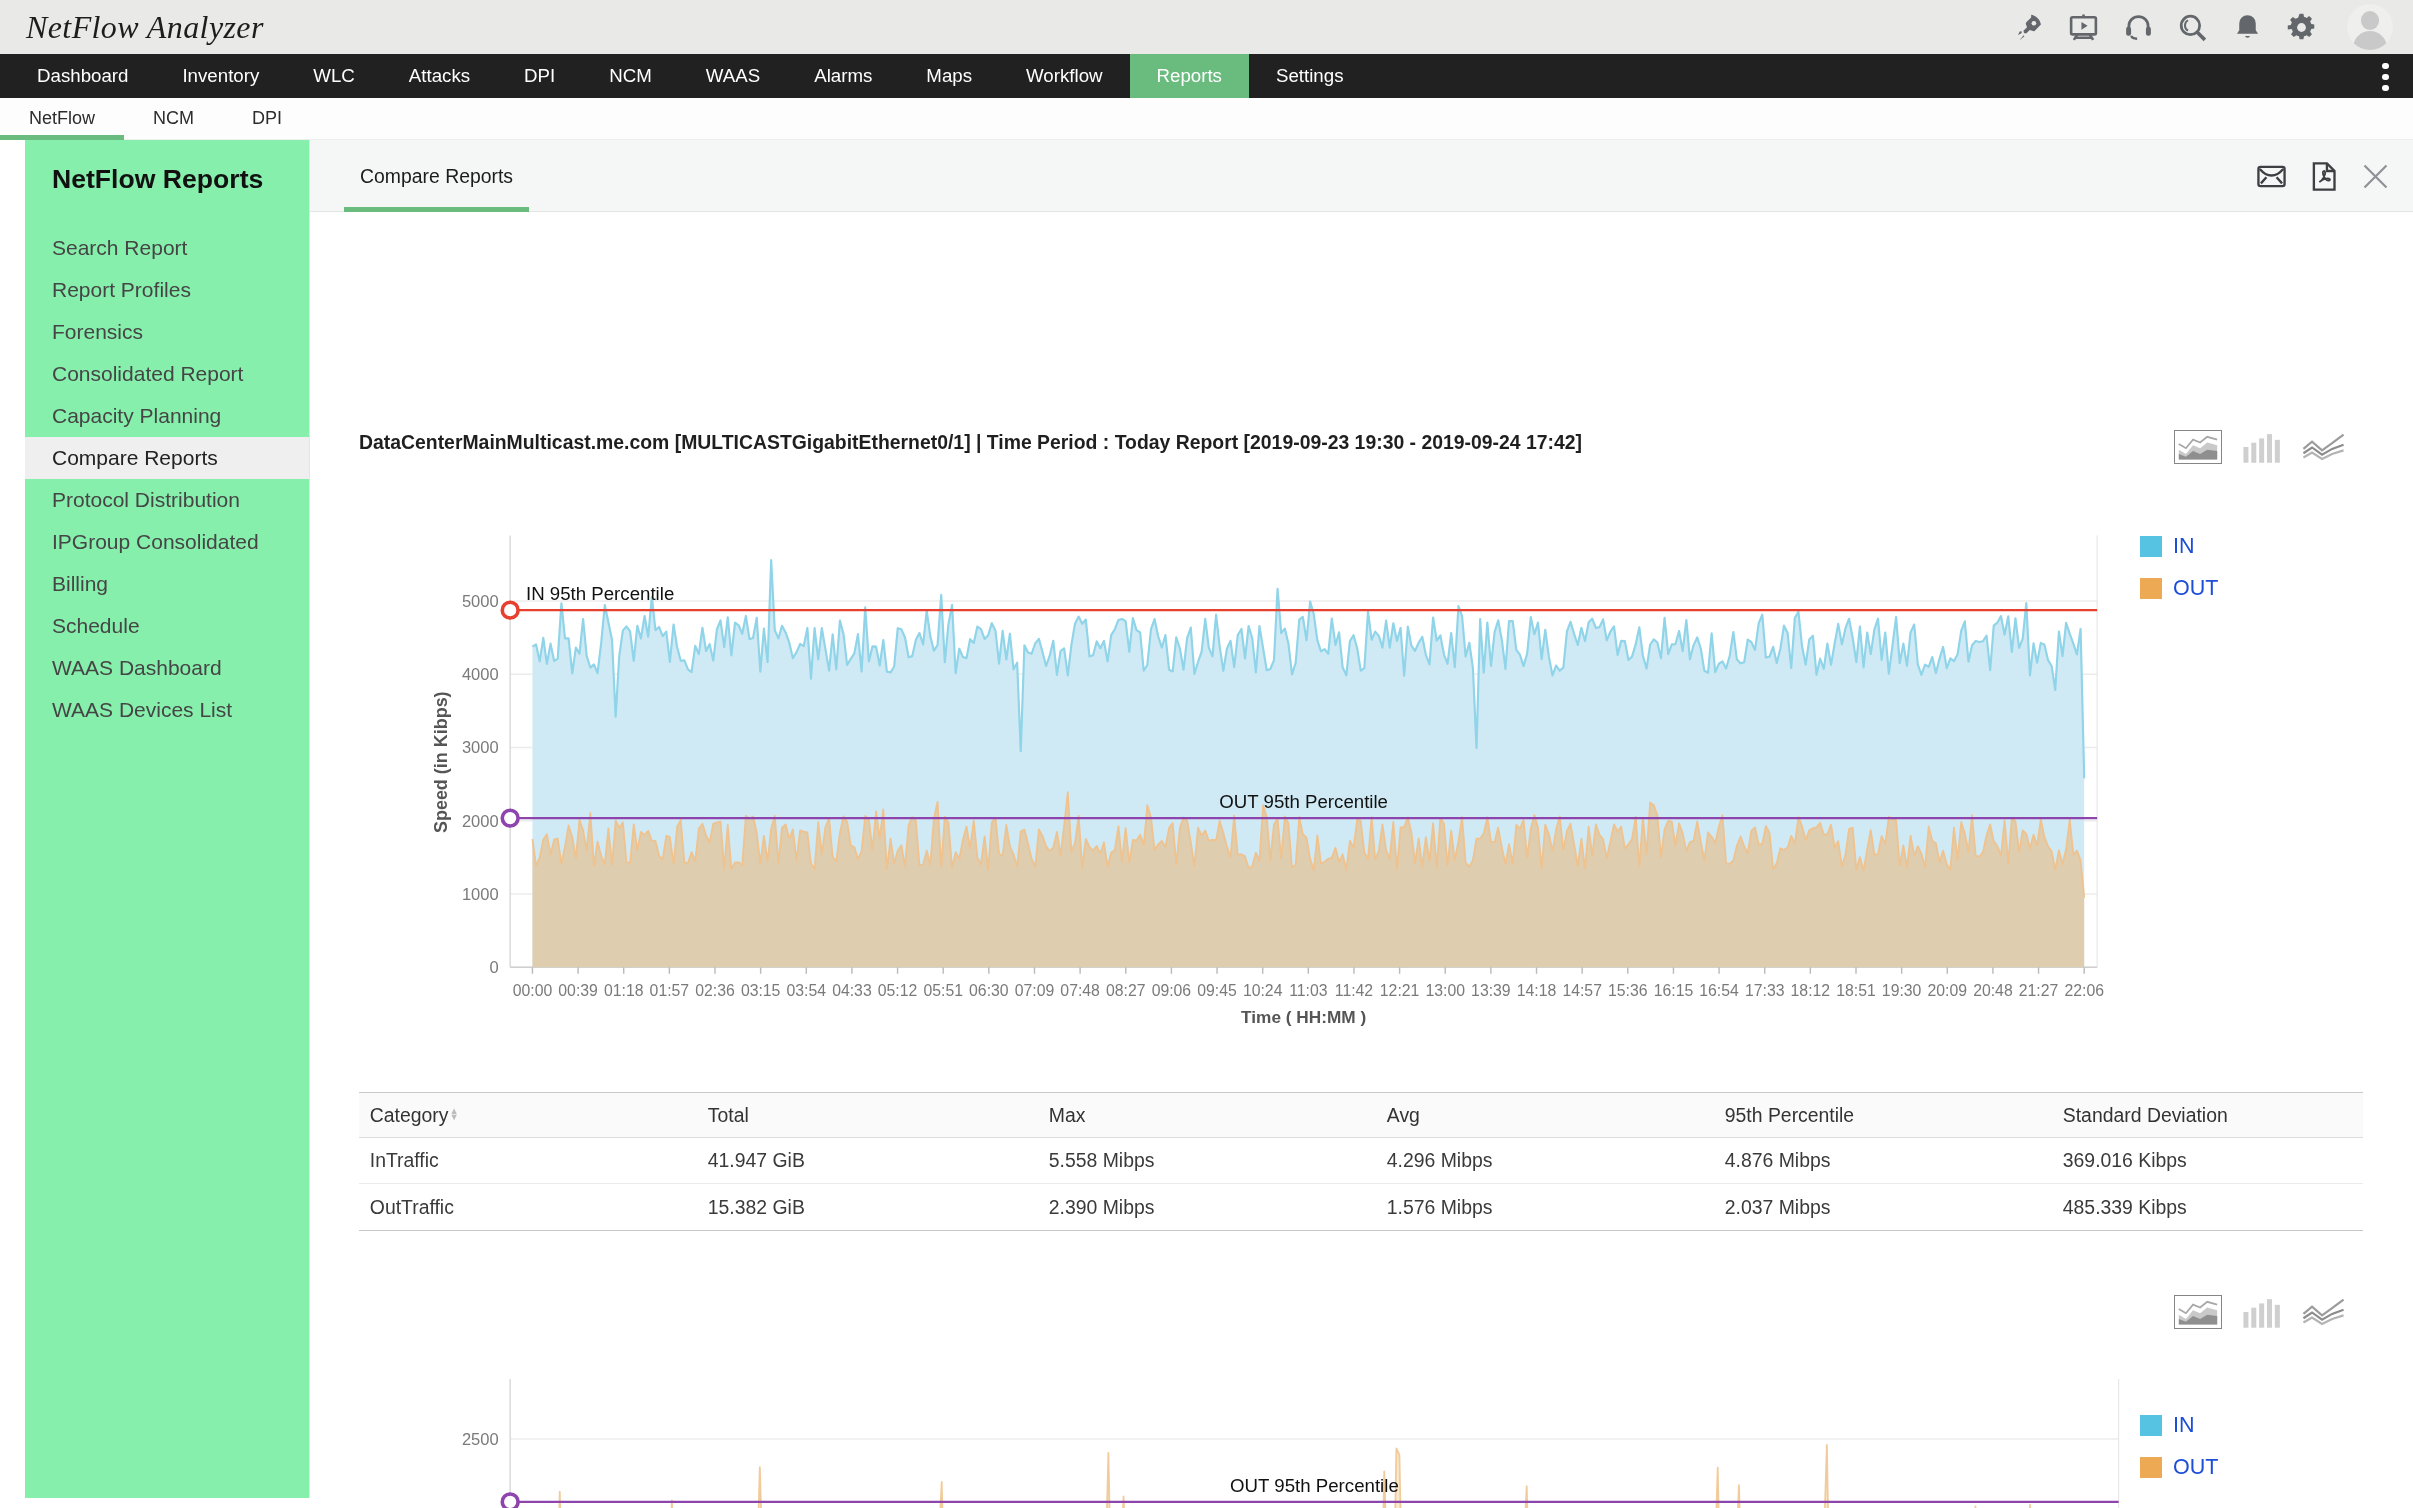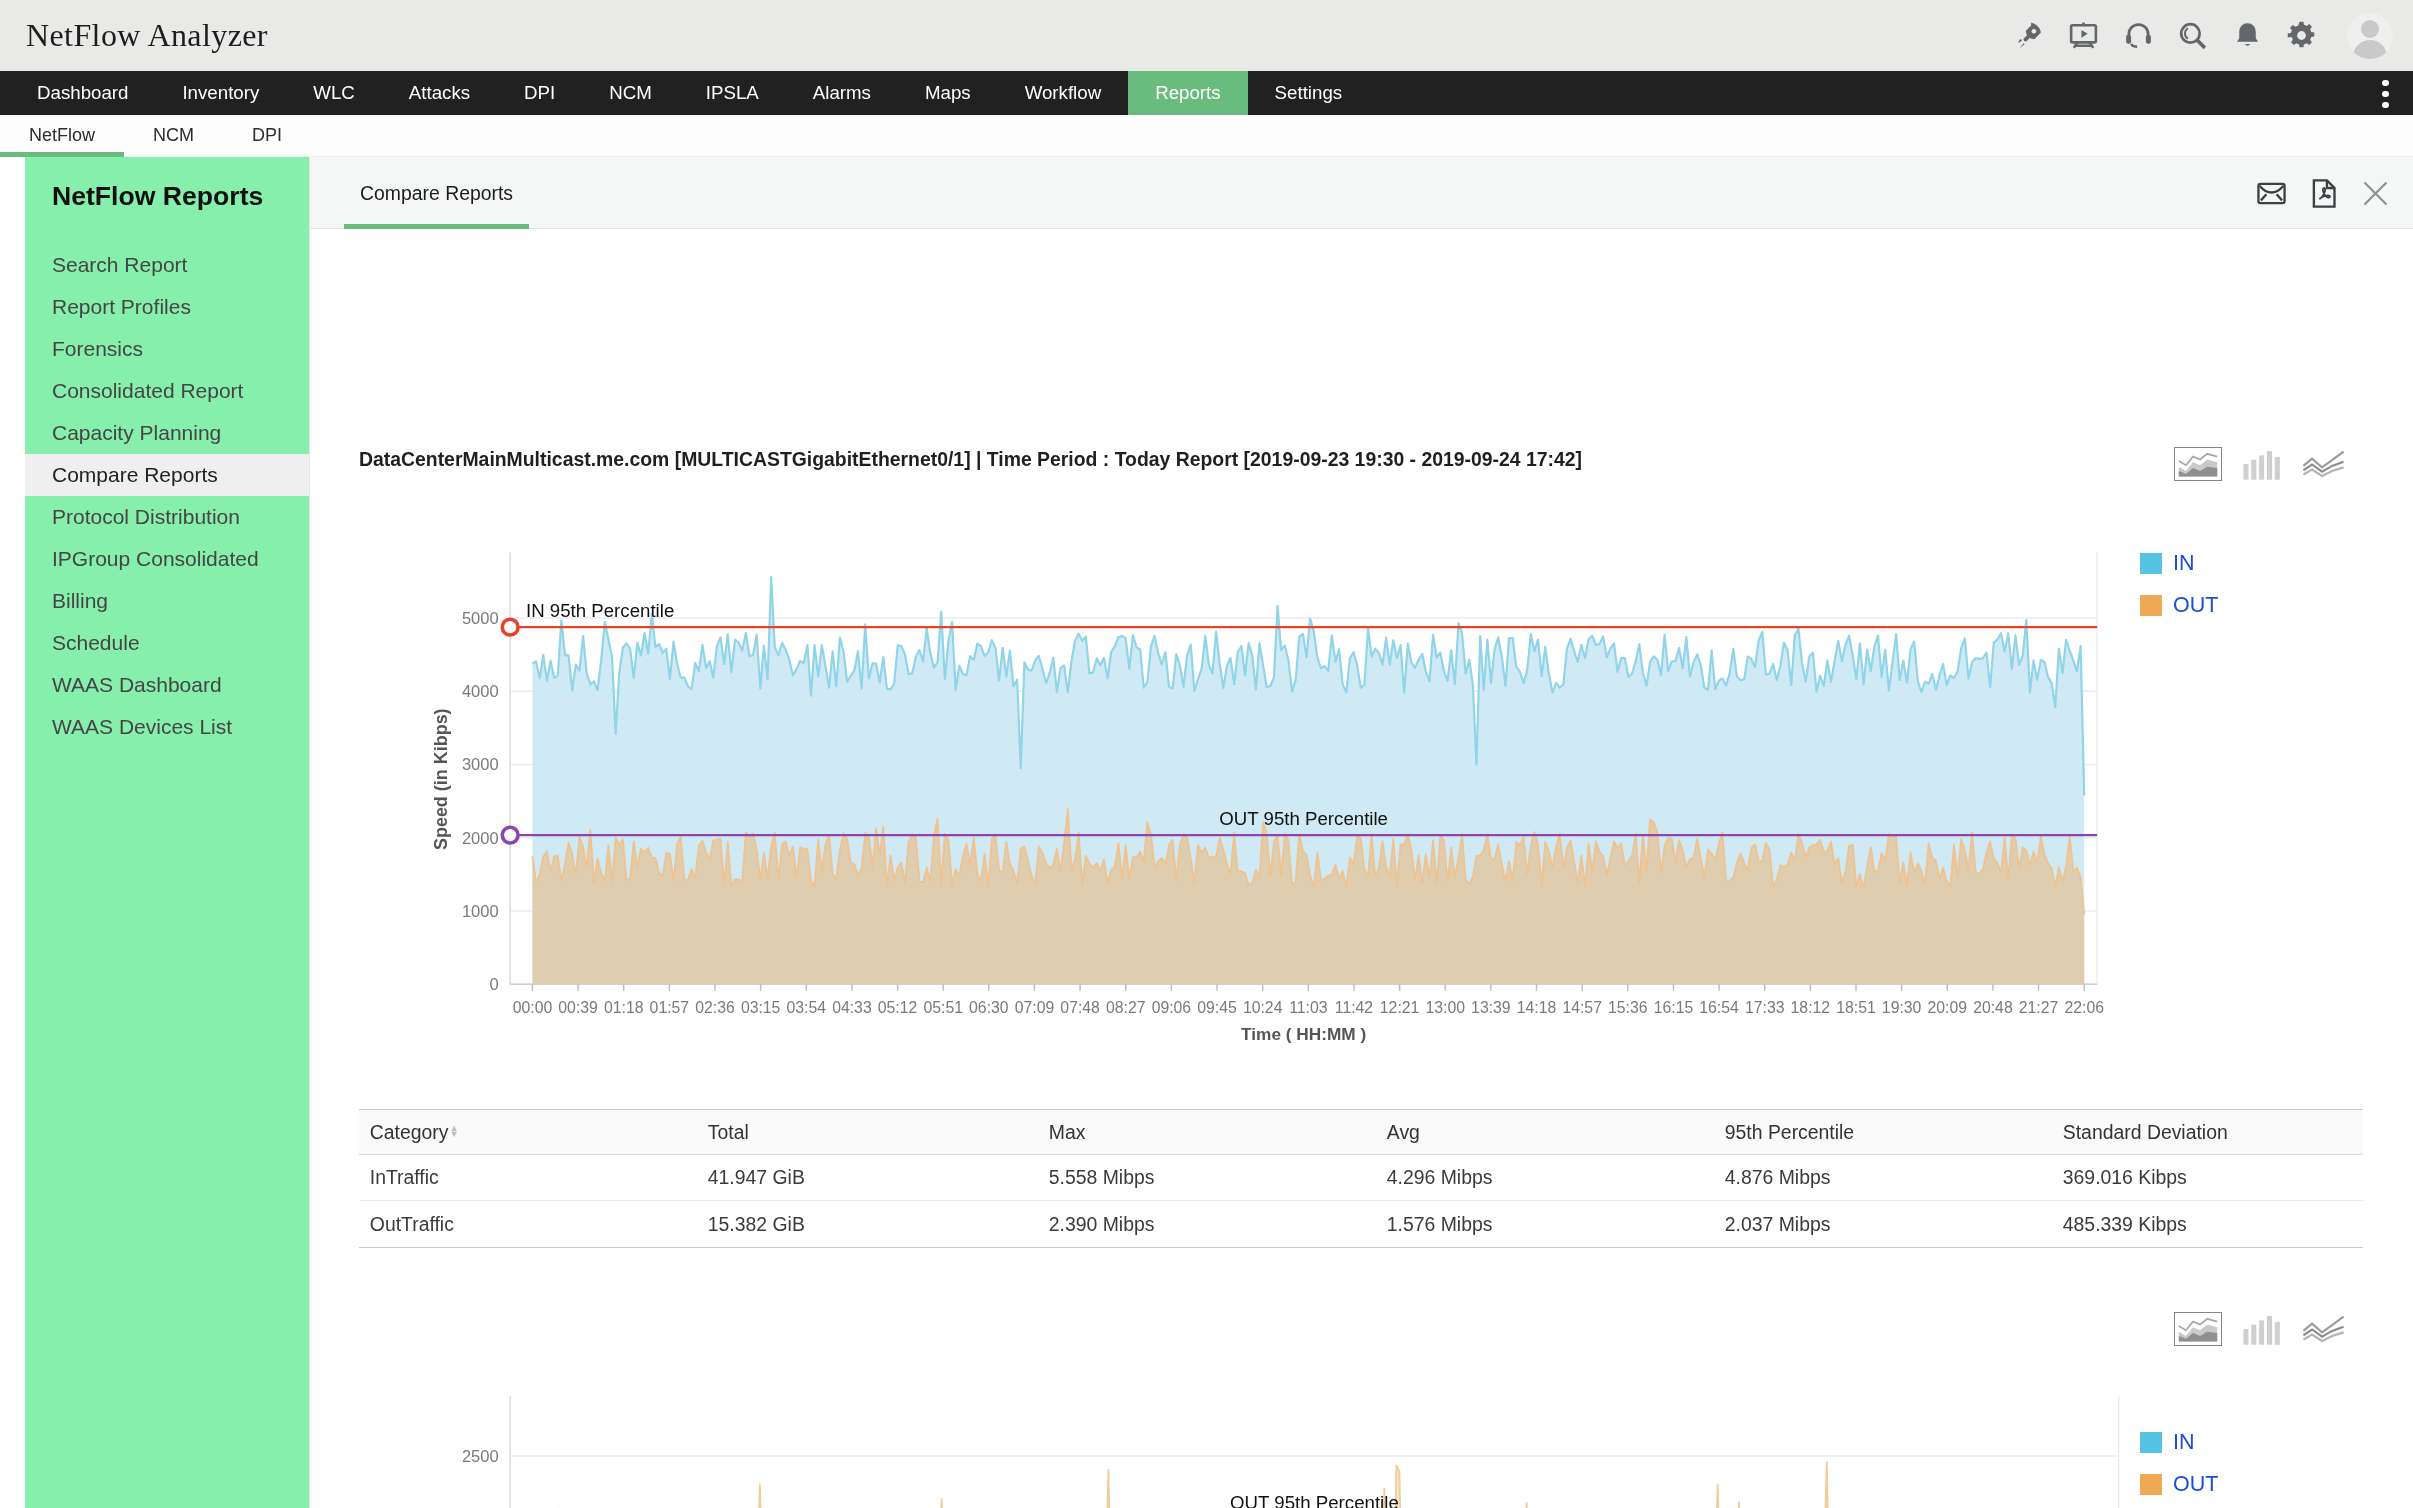--- a/index.html
+++ b/index.html
@@ -1,20 +1,20 @@
 <!DOCTYPE html>
 <html style="--green: #69bb7e;font-size:11.5px"><head>
 <meta charset="utf-8">
 <style>
   * { margin:0; padding:0; box-sizing:border-box; }
   html,body { width:2413px; height:1508px; overflow:hidden; background:#fff;
               font-family:"Liberation Sans", sans-serif; color:#333; }
 
   
-  .app-header { height:71px; background:#e9e9e7; display:flex; align-items:center; padding:0 20px 0 26px; }
+  .app-header { height:54px; background:#e9e9e7; display:flex; align-items:center; padding:0 20px 0 26px;font-style:italic; }
   .app-title { font-family:"Liberation Serif", serif; font-size:32px; color:#1d1d1d; letter-spacing:0.4px; }
   .header-spacer { flex:1; }
   .hicons { display:flex; align-items:center; gap:21.5px; }
   .hicon { width:33px; height:33px; color:#63676b; }
   .hicon svg { width:100%; height:100%; }
   .avatar { width:46px; height:46px; border-radius:50%; background:#efefee; overflow:hidden; position:relative; margin-left:7.2px; }
   .avatar .head { position:absolute; left:13.6px; top:7.2px; width:18.7px; height:18.7px; border-radius:50%; background:#c9c9c9; }
   .avatar .bodyy { position:absolute; left:5.7px; top:27px; width:34px; height:24.4px; border-radius:17px 17px 0 0; background:#c9c9c9; }
 
   
@@ -123,21 +123,21 @@
   </div>
 </div>
 
 <div class="navbar">
   <div class="nav-item">Dashboard</div>
   <div class="nav-item">Inventory</div>
   <div class="nav-item">WLC</div>
   <div class="nav-item">Attacks</div>
   <div class="nav-item">DPI</div>
   <div class="nav-item">NCM</div>
-  <div class="nav-item">IPSLA</div>
+  <div class="nav-item">WAAS</div>
   <div class="nav-item">Alarms</div>
   <div class="nav-item">Maps</div>
   <div class="nav-item">Workflow</div>
   <div class="nav-item active">Reports</div>
   <div class="nav-item">Settings</div>
   <div class="kebab">
       <i></i>
       <i></i>
       <i></i>
     </div>

